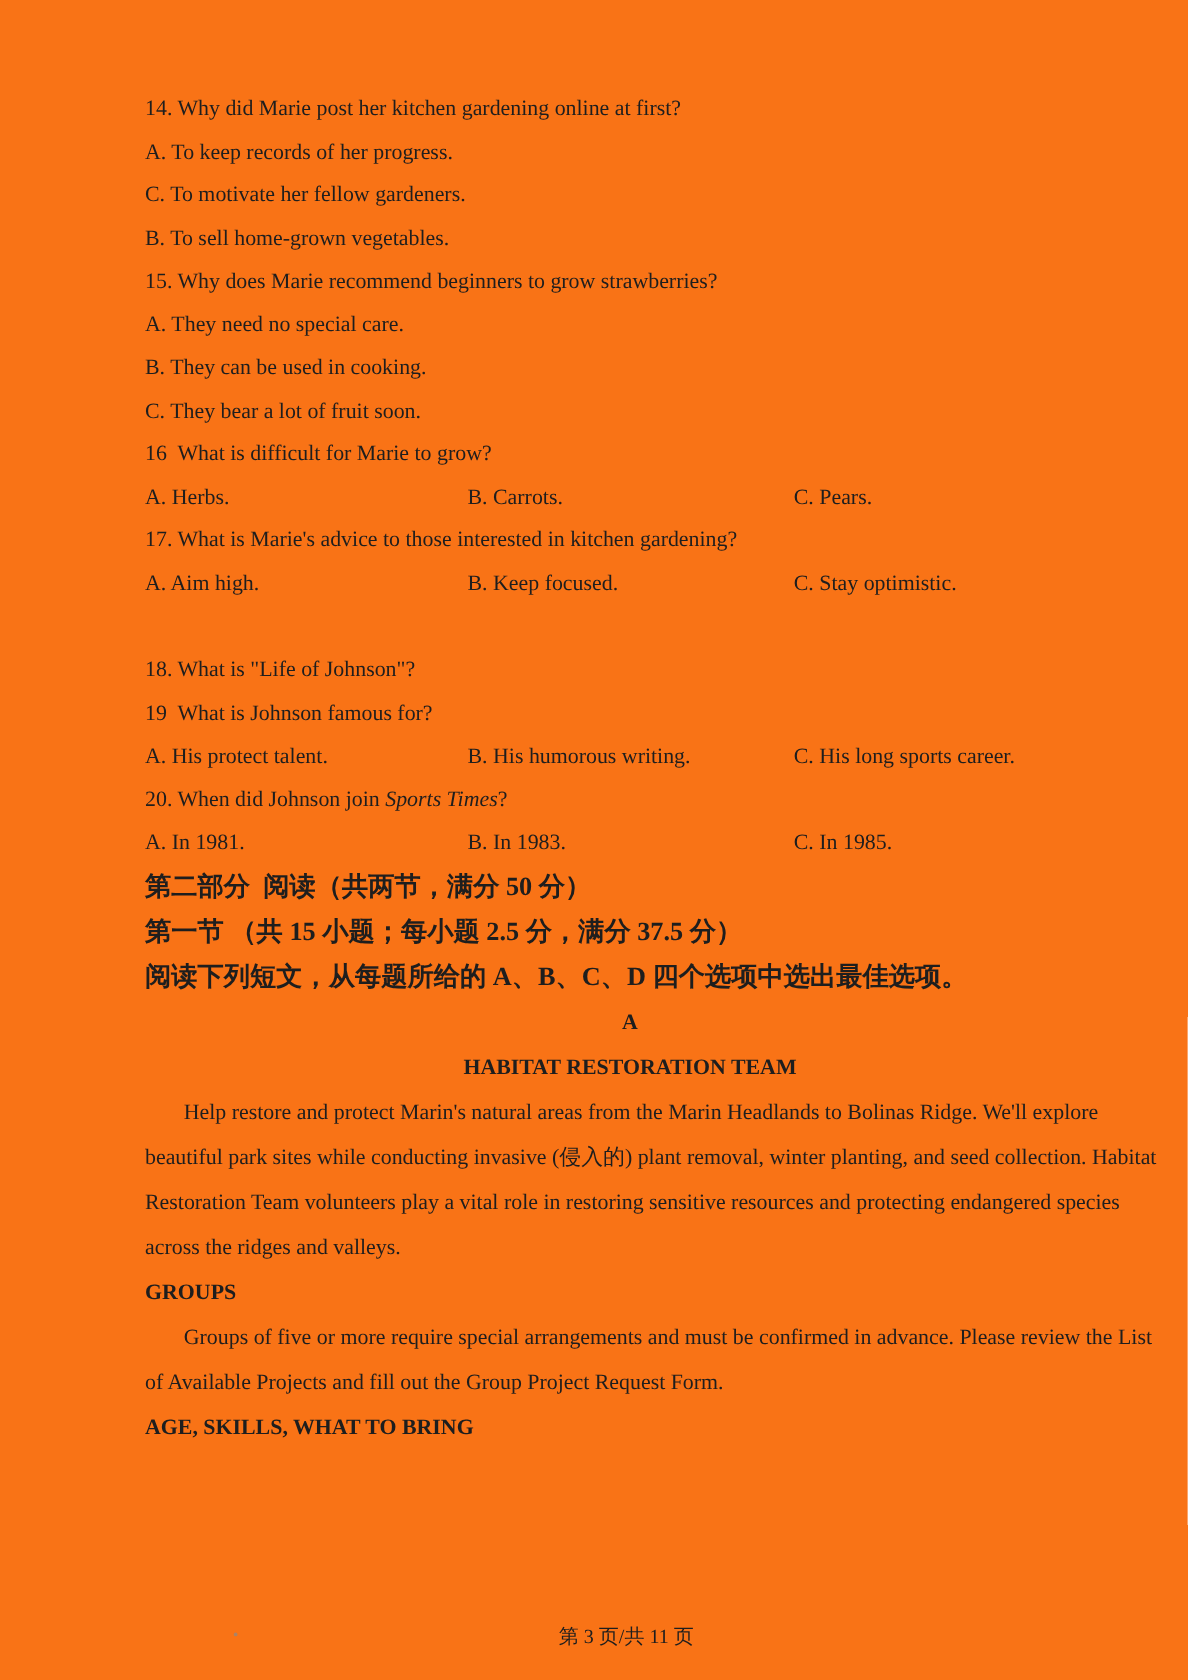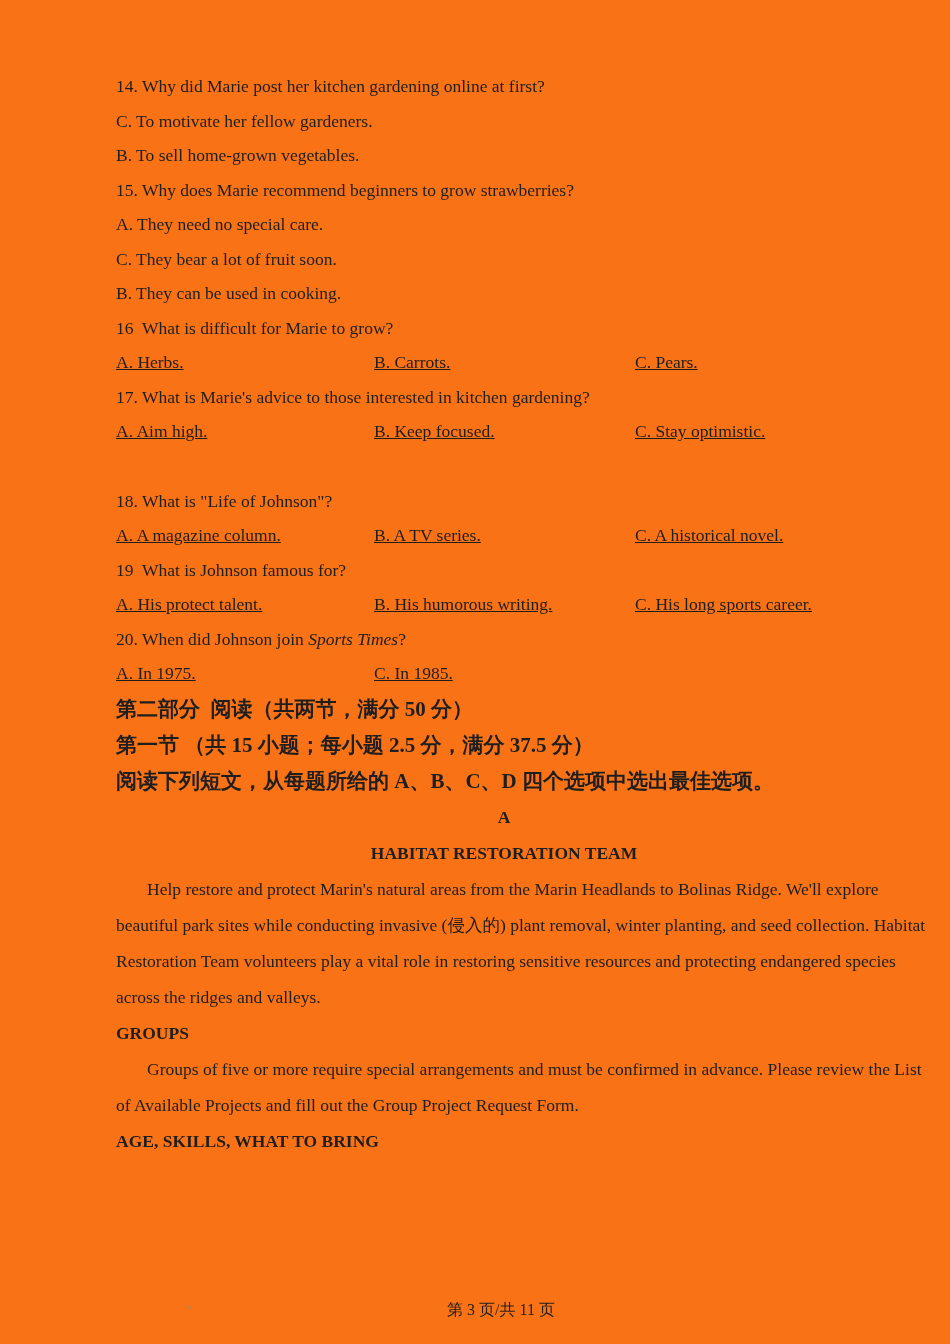--- a/index.html
+++ b/index.html
@@ -23,21 +23,20 @@
     white-space: pre-wrap;
     font-size: 17.5px;
   }
   
   .listening .line { line-height: 34.55px; min-height: 34.55px; }
   
   .part2 .line { line-height: 36px; min-height: 36px; }
   .opt-row {
     display: grid;
     grid-template-columns: 258px 261px 1fr;
-    text-decoration: underline;
   }
   .opt-row span { white-space: pre; }
   .cn-bold {
     font-weight: bold;
     font-size: 21px;
   }
   .bold { font-weight: bold; }
   .center { text-align: center; }
   .indent { text-indent: 31px; }
   .oneline { white-space: nowrap; font-family: Liberation Serif, serif; }
@@ -64,62 +63,59 @@
   }
 </style>
 </head>
 <body>
 
 <div class="sheet">
   <div class="content">
 
     <section class="listening">
       <p class="line">14. Why did Marie post her kitchen gardening online at first?</p>
+      <p class="line">A. To keep records of her progress.</p>
       <p class="line">C. To motivate her fellow gardeners.</p>
       <p class="line">B. To sell home-grown vegetables.</p>
 
       <p class="line">15. Why does Marie recommend beginners to grow strawberries?</p>
       <p class="line">A. They need no special care.</p>
+      <p class="line">B. They can be used in cooking.</p>
       <p class="line">C. They bear a lot of fruit soon.</p>
-      <p class="line">B. They can be used in cooking.</p>
 
       <p class="line">16  What is difficult for Marie to grow?</p>
       <div class="line opt-row">
         <span>A. Herbs.</span>
         <span>B. Carrots.</span>
         <span>C. Pears.</span>
       </div>
 
       <p class="line">17. What is Marie's advice to those interested in kitchen gardening?</p>
       <div class="line opt-row">
         <span>A. Aim high.</span>
         <span>B. Keep focused.</span>
         <span>C. Stay optimistic.</span>
       </div>
 
 
       <div class="line"></div>
 
       <p class="line">18. What is "Life of Johnson"?</p>
-      <div class="line opt-row">
-        <span>A. A magazine column.</span>
-        <span>B. A TV series.</span>
-        <span>C. A historical novel.</span>
-      </div>
 
       <p class="line">19  What is Johnson famous for?</p>
       <div class="line opt-row">
         <span>A. His protect talent.</span>
         <span>B. His humorous writing.</span>
         <span>C. His long sports career.</span>
       </div>
 
       <p class="line"><span>20. When did Johnson join </span><span class="italic">Sports Times</span><span>?</span></p>
       <div class="line opt-row">
-        <span>A. In 1975.</span>
+        <span>A. In 1981.</span>
+        <span>B. In 1983.</span>
         <span>C. In 1985.</span>
       </div>
     </section>
 
     <section class="part2">
       <p class="line cn-bold">第二部分  阅读（共两节，满分 50 分）</p>
       <p class="line cn-bold">第一节 （共 15 小题；每小题 2.5 分，满分 37.5 分）</p>
       <p class="line cn-bold">阅读下列短文，从每题所给的 A、B、C、D 四个选项中选出最佳选项。</p>
 
       <p class="line bold center">A</p>

